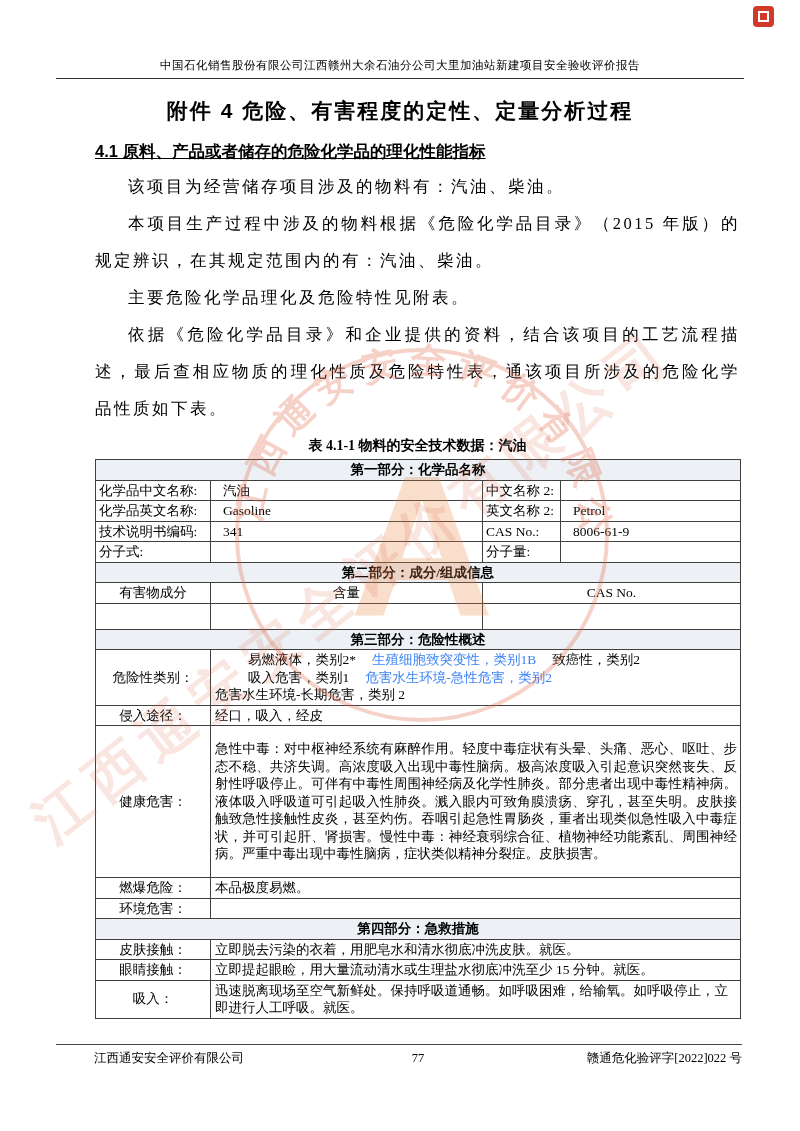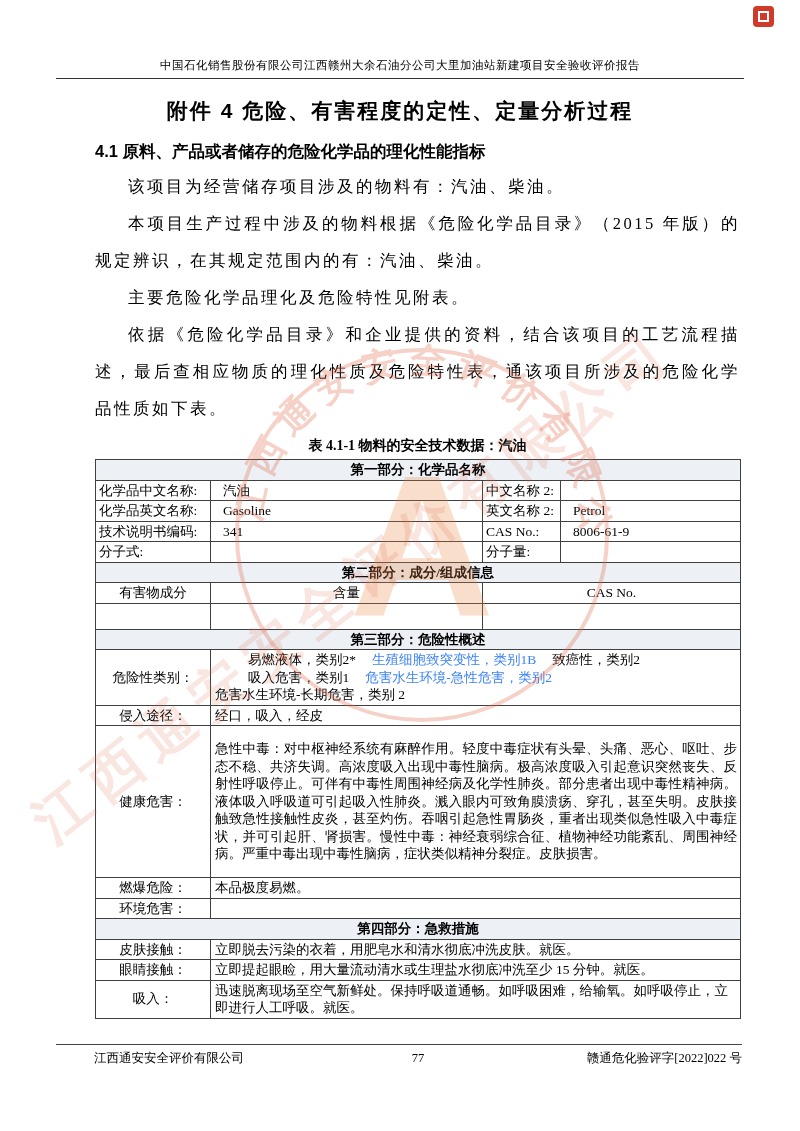--- a/index.html
+++ b/index.html
@@ -18,20 +18,21 @@
   }
   .doc-title {
     margin-top:18px; text-align:center;
     font-size:21px; font-weight:bold; letter-spacing:2px;
     font-family:"Liberation Sans","DejaVu Sans",sans-serif;
   }
   .section-heading {
     margin:16px 60px 0 95px;
     font-size:16.5px; font-weight:bold;
     font-family:"Liberation Sans","DejaVu Sans",sans-serif;
+    text-decoration:underline;
   }
   .paragraphs { margin:5px 60px 0 95px; }
   .para {
     font-size:16.5px; line-height:37px; letter-spacing:2.5px;
     text-indent:2em; text-align:justify;
   }
   .table-caption {
     margin:8px 60px 0 95px; text-align:center;
     font-size:14px; font-weight:bold; height:22px; line-height:22px;
   }

